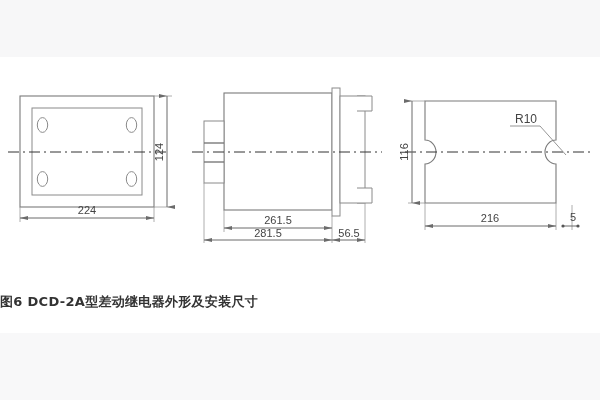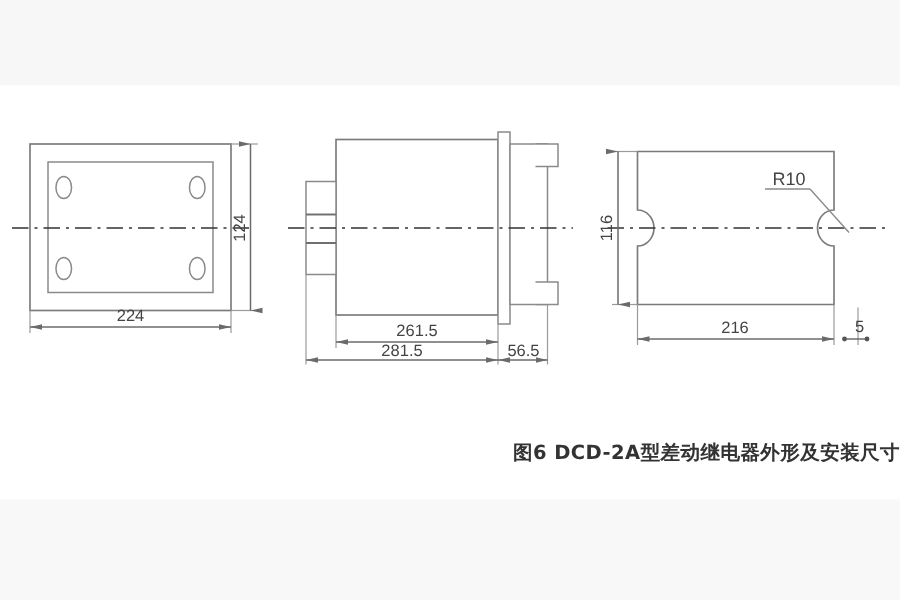--- a/index.html
+++ b/index.html
@@ -40,21 +40,21 @@
   #drawing {
     position: absolute;
     left: 0;
     top: 0;
   }
   .caption {
     position: absolute;
     left: 0;
     top: 293px;
     width: 600px;
-    text-align: right;
+    text-align: left;
     font-family: "DejaVu Sans", "Liberation Sans", sans-serif;
     font-size: 13px;
     font-weight: 600;
     color: #333333;
     letter-spacing: 0.3px;
     white-space: nowrap;
   }
   svg text {
     font-family: "Liberation Sans", sans-serif;
     fill: #444444;

